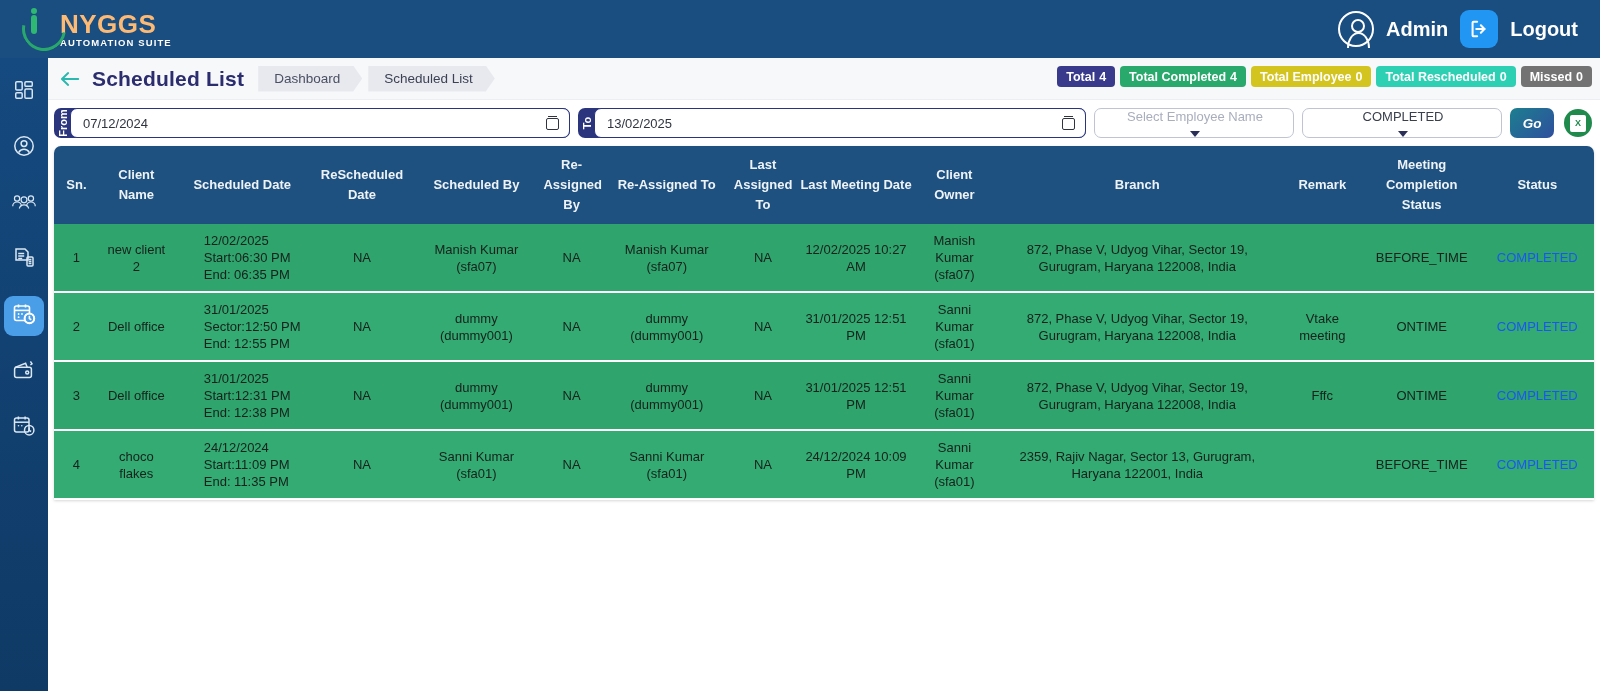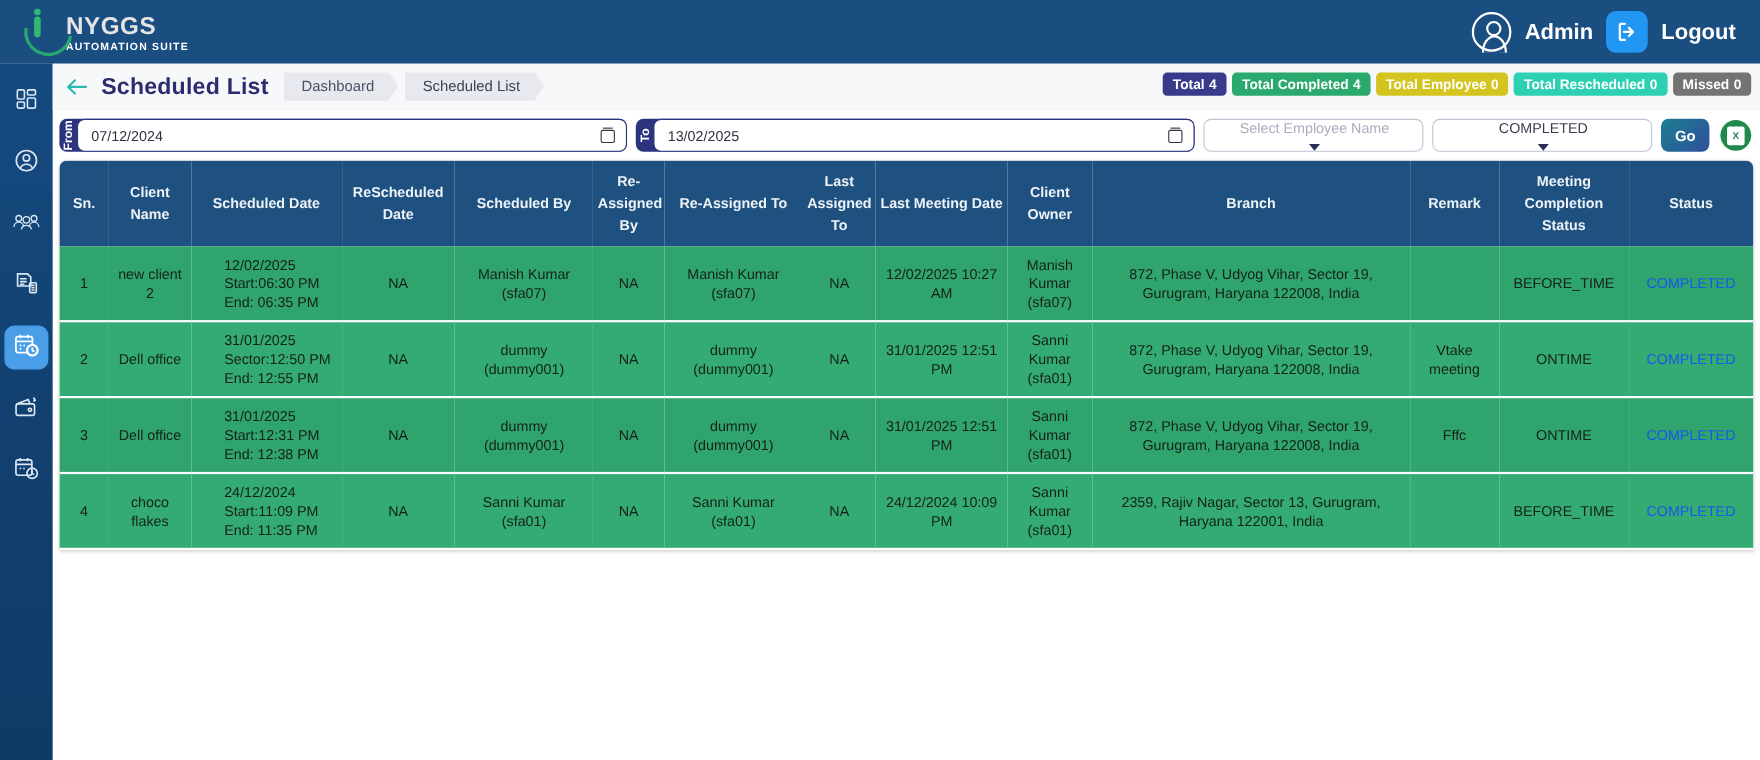--- a/index.html
+++ b/index.html
@@ -31,21 +31,21 @@
   .brand-dot {
     position: absolute; left: 13px; top: 11px;
     width: 6px; height: 19px; border-radius: 3px; background: #2eb872;
   }
   .brand-dot2 {
     position: absolute; left: 13px; top: 4px;
     width: 6px; height: 6px; border-radius: 50%; background: #2eb872;
   }
   .brand-text { margin-left: -16px; padding-top: 2px; }
   .brand-name {
-    color: #e5e5e5; font-size: 22px; font-weight: bold; letter-spacing: .5px;
+    color: #fdba74; font-size: 26px; font-weight: bold; letter-spacing: .5px;
     line-height: 26px;
   }
   .brand-sub {
     color: #ffffff; font-size: 9.5px; font-weight: bold; letter-spacing: 1.1px;
     line-height: 12px; text-align: right;
   }
   .topright { display: flex; align-items: center; gap: 12px; }
   .user-block, .logout-block { display: flex; align-items: center; gap: 12px; }
   .avatar-ic {
     width: 36px; height: 36px; border-radius: 50%;
@@ -159,21 +159,21 @@
   .selectbox.emp { width: 200px; color:#a9aebd; }
   .selectbox.status { width: 200px; color:#3a3f4d; }
   .caret {
     width:0; height:0; border-left:5px solid transparent;
     border-right:5px solid transparent; border-top:6px solid #2b2f57;
   }
   .go-btn {
     width: 44px; height: 30px; border-radius: 7px;
     background: linear-gradient(135deg,#1c7f8f 0%, #2f4f9e 100%);
     color:#fff; font-size:13.5px; font-weight:bold;
-    display:flex; align-items:center; justify-content:center;
+    display:flex; align-items:center; justify-content:center;font-style:italic;
   }
   .xls-btn {
     width: 28px; height: 28px; border-radius: 50%; background:#1f8a4c;
     display:flex; align-items:center; justify-content:center;
     margin-left: 2px;
   }
   .xls-inner {
     width:16px;height:17px;background:#fff;border-radius:2px;
     color:#1f8a4c;font-size:9px;font-weight:bold;
     display:flex;align-items:center;justify-content:center;

